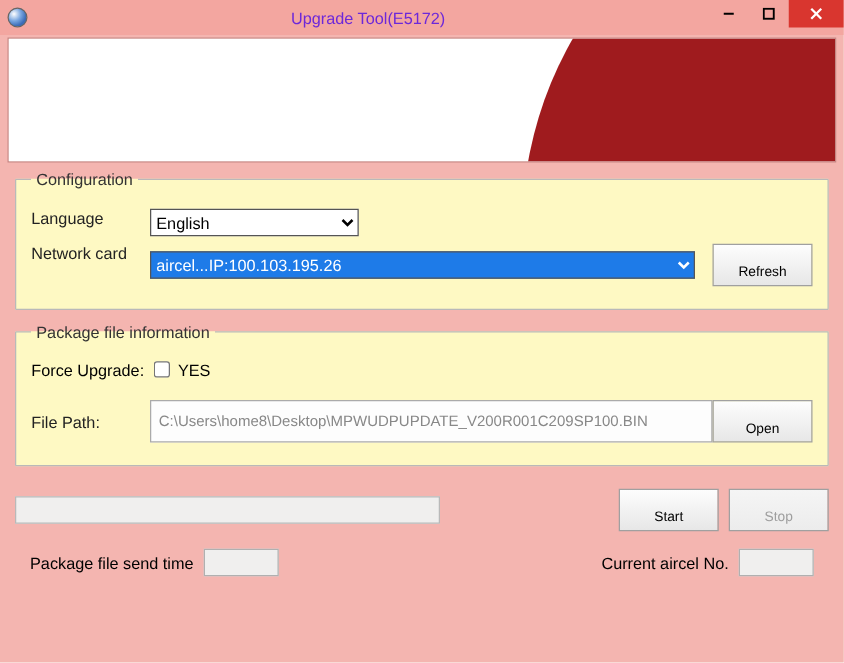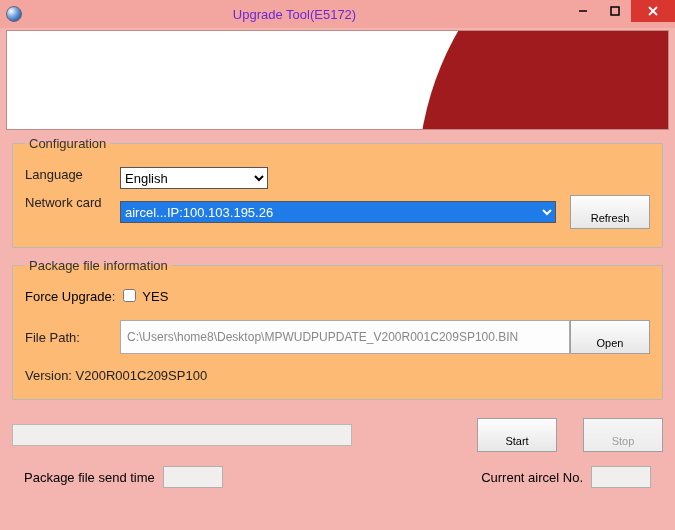--- a/index.html
+++ b/index.html
@@ -63,41 +63,41 @@
     border-radius: 50%;
     background: #9f1b1e;
   }
 
   .content {
     padding: 0 12px 6px 12px;
   }
 
   fieldset {
     border: 1px solid #b9b9b9;
-    background: #fdba74;
+    background: #fef9c3;
     border-radius: 1px;
     padding: 10px 12px 12px 12px;
     margin: 6px 0 10px 0;
   }
   legend {
     padding: 0 4px;
     font-size: 13px;
     color: #333;
   }
   .row {
     display: flex;
     align-items: flex-start;
     margin: 6px 0;
   }
   .lbl {
     width: 95px;
     color: #222;
   }
   select.lang {
-    width: 148px; height: 22px;
+    width: 167px; height: 22px;
     border: 1px solid #555;
     background: #fff;
     font-size: 13px;
   }
   .netcard-wrap {
     flex: 1;
     display: flex;
     align-items: center;
     gap: 14px;
   }
@@ -143,21 +143,21 @@
     height: 22px;
     border: 1px solid #b9b9b9;
     background: #f0efee;
     width: 340px;
   }
   .bottom-row1 {
     display: flex;
     align-items: center;
     padding: 0 12px;
     margin-top: 2px;
-    gap: 26px;
+    gap: 8px;
   }
   .bottom-row1 .spacer { flex: 1; }
   .bottom-row2 {
     display: flex;
     align-items: center;
     padding: 14px 24px 4px 24px;
   }
   .small-in {
     width: 60px; height: 22px;
     border: 1px solid #b0b0b0;
@@ -231,21 +231,20 @@
       <input type="checkbox" class="chk" style="">
       <span>YES</span>
     </div>
 
     <div class="row pkg-row2" style="margin-top:16px">
       <div class="lbl">File Path:</div>
       <input class="filepath" readonly="" value="C:\Users\home8\Desktop\MPWUDPUPDATE_V200R001C209SP100.BIN" style="">
       <button class="btn">Open</button>
     </div>
 
-    <div class="version">Version: V200R001C209SP100</div>
   </fieldset>
 
 </div>
 
 <div class="bottom-row1">
   <div class="progress"></div>
   <div class="spacer"></div>
   <button class="btn">Start</button>
   <button class="btn" disabled="">Stop</button>
 </div>

